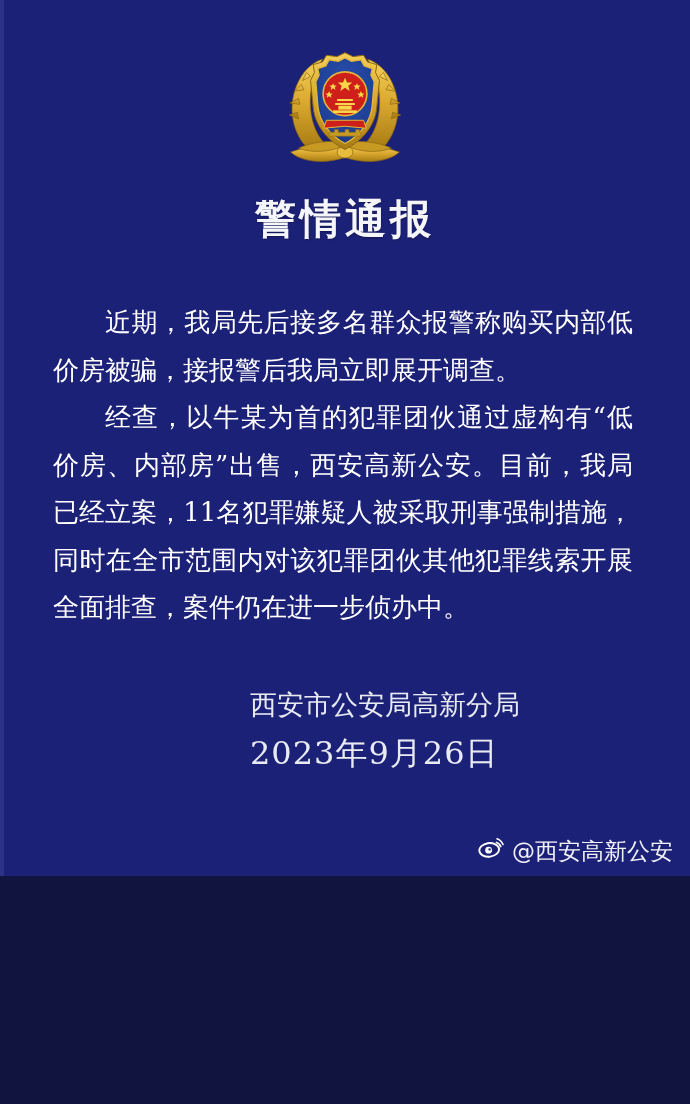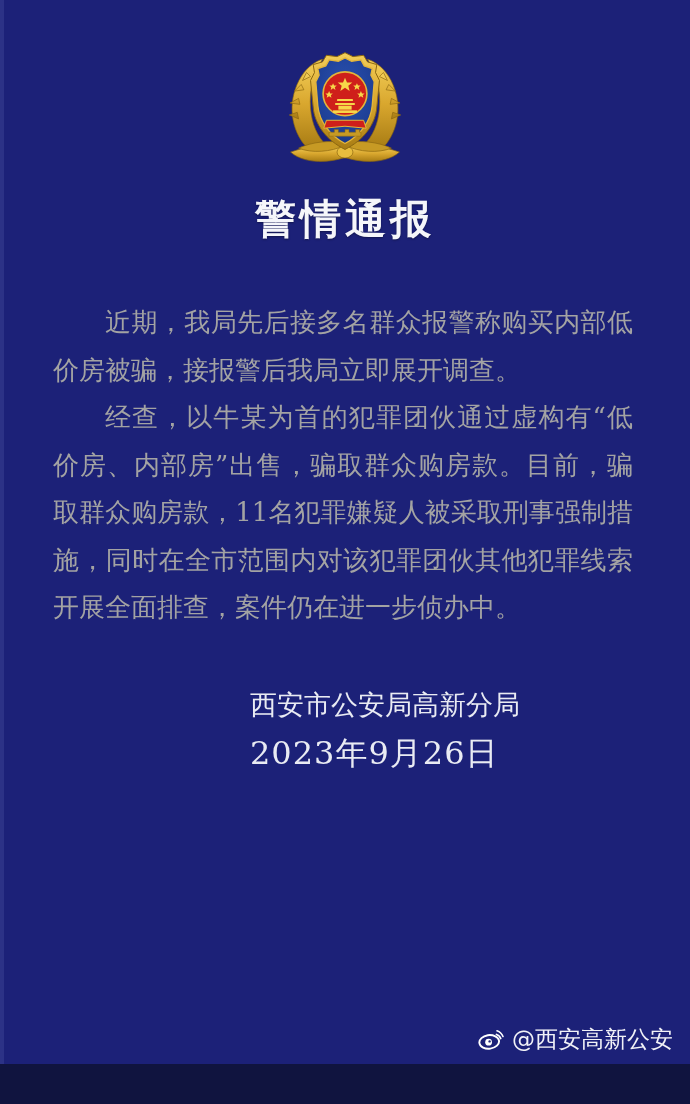--- a/index.html
+++ b/index.html
@@ -3,21 +3,21 @@
 <meta charset="utf-8">
 <style>
   html,body{margin:0;padding:0;}
   body{
     font-family:"DejaVu Serif", serif;
     background:#10143f;
   }
   .canvas{
     position:relative;
     width:690px;
-    height:1064px;
+    height:876px;
     margin:0 auto;
     background:#1c2178;
     overflow:hidden;
   }
   
   .canvas::before{
     content:"";
     position:absolute;left:0;top:0;bottom:0;width:4px;
     background:rgba(120,130,200,0.18);
   }
@@ -35,21 +35,21 @@
     font-weight:700;
     font-size:41px;
     letter-spacing:4px;
     color:#f5f6fa;
     text-shadow:0 1px 2px rgba(0,0,0,0.35);
   }
   .body-text{
     position:absolute;
     top:299px;left:53px;
     width:580px;
-    color:#a3a3a3;
+    color:#ffffff;
     font-size:26px;
     line-height:47.5px;
     text-align:justify;
     text-justify:inter-ideograph;
   }
   .body-text p{
     margin:0;
     text-indent:2em;
   }
   .sign-block{
@@ -64,21 +64,20 @@
   }
   .sign-block .date{
     font-size:32px;
     letter-spacing:1px;
   }
   .watermark{
     position:absolute;
     right:17px;
     bottom:9px;
     display:flex;
-    align-items:center;
     gap:7px;
     color:rgba(255,255,255,0.94);
     font-family:"DejaVu Sans", sans-serif;
     font-size:23px;
   }
   .watermark svg{display:block;}
 </style>
 </head>
 <body>
 
@@ -145,21 +144,21 @@
       <path d="M72,112 L128,112 L132,124 L100,121 L68,124 Z" fill="#cf1f1a" stroke="#e3b53a" stroke-width="1.5"></path>
 
       <path d="M76,130 h8 v-4 h6 v4 h10 v-4 h6 v4 h10 v-4 h6 v4 h2 v6 h-48 z" fill="#c79a24" stroke="#8a660f" stroke-width="0.8"></path>
     </svg>
   </div>
 
   <div class="title">警情通报</div>
 
   <div class="body-text">
     <p>近期，我局先后接多名群众报警称购买内部低价房被骗，接报警后我局立即展开调查。</p>
-    <p>经查，以牛某为首的犯罪团伙通过虚构有“低价房、内部房”出售，骗取群众购房款。目前，骗取群众购房款，11名犯罪嫌疑人被采取刑事强制措施，同时在全市范围内对该犯罪团伙其他犯罪线索开展全面排查，案件仍在进一步侦办中。</p>
+    <p>经查，以牛某为首的犯罪团伙通过虚构有“低价房、内部房”出售，西安高新公安。目前，我局已经立案，11名犯罪嫌疑人被采取刑事强制措施，同时在全市范围内对该犯罪团伙其他犯罪线索开展全面排查，案件仍在进一步侦办中。</p>
   </div>
 
   <div class="sign-block">
     <div class="signer">西安市公安局高新分局</div>
     <div class="date">2023年9月26日</div>
   </div>
 
   <div class="watermark">
     <svg width="27" height="23" viewBox="0 0 27 23">
       <g fill="none" stroke="#ffffff" stroke-width="1.8" stroke-linecap="round">

